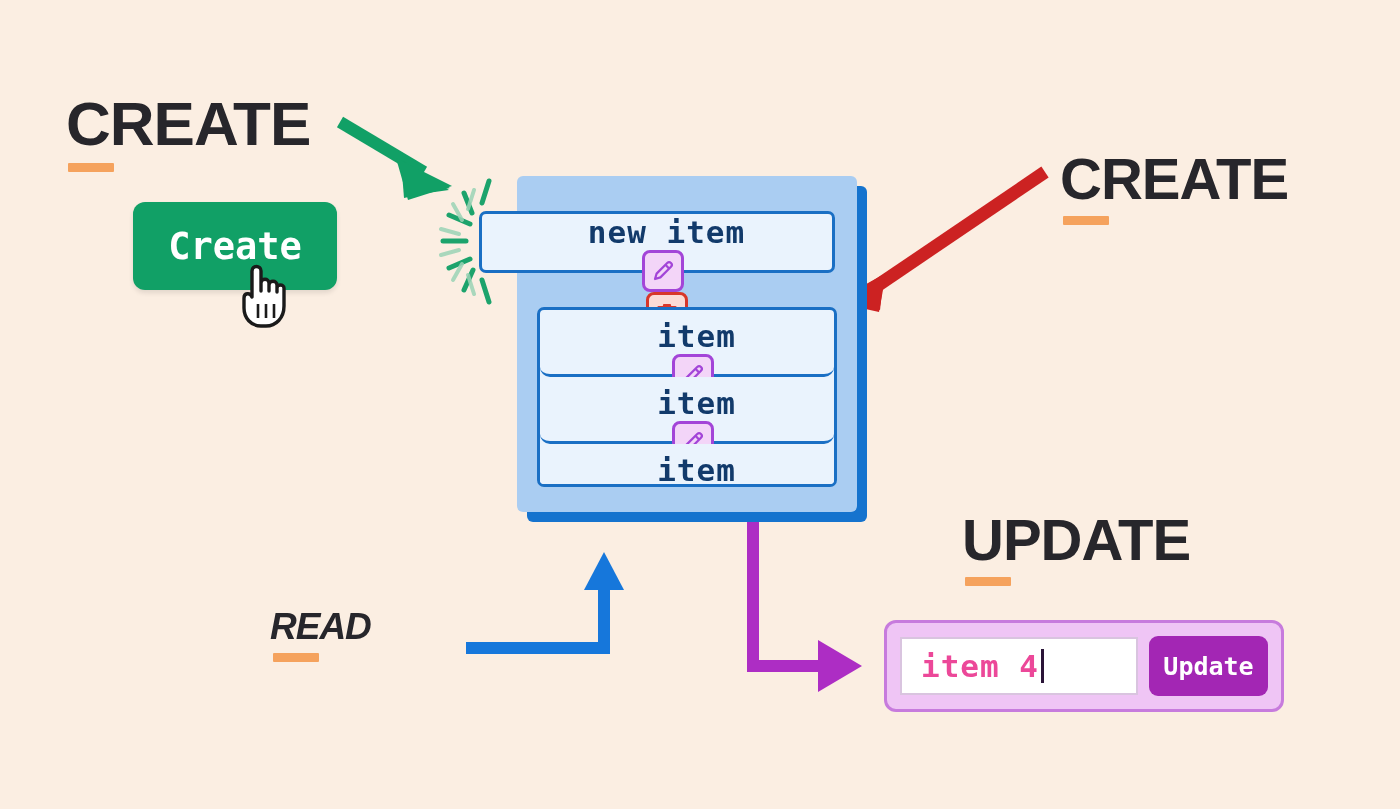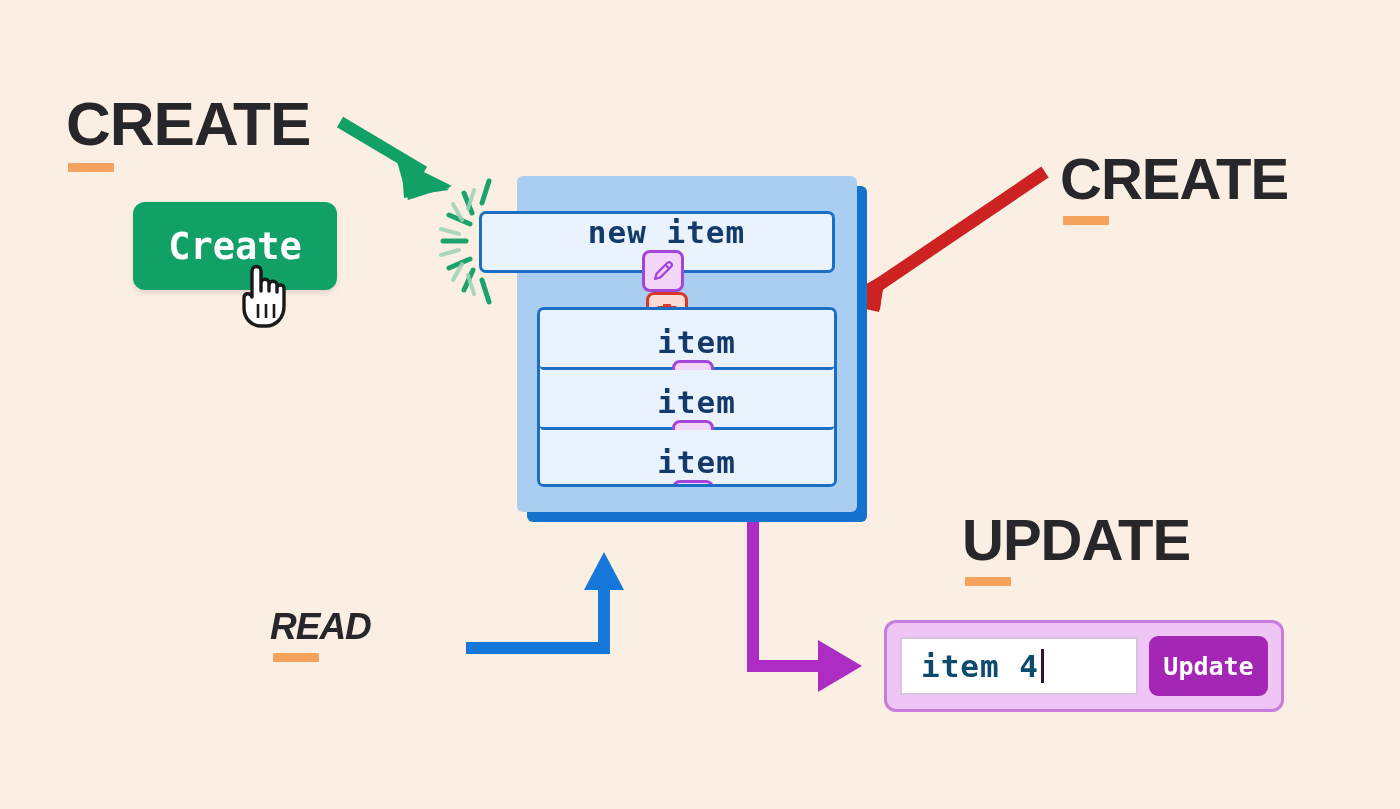--- a/index.html
+++ b/index.html
@@ -140,25 +140,25 @@
     border: 3px solid #1A6FC4;
     border-radius: 7px;
     box-sizing: border-box;
     overflow: hidden;
     background: #EAF3FD;
   }
   #group .row {
     position: relative;
     left: auto; top: auto;
     width: 100%;
-    height: 60px;
+    height: 67px;
     border: none;
     border-bottom: 3px solid #1A6FC4;
-    border-radius: 4px;
-    padding: 14px 6px 0 25px;
+    border-radius: 10px;
+    padding: 8px 6px 0 25px;
   }
   #group .row:last-child { border-bottom: none; }
 
   
   .icon-btn {
     width: 42px;
     height: 42px;
     border-radius: 8px;
     box-sizing: border-box;
     display: flex;
@@ -200,21 +200,21 @@
     box-sizing: border-box;
     display: flex;
     align-items: center;
     padding-left: 19px;
     cursor: text;
   }
   #update-input .val {
     font-family: "DejaVu Sans Mono", monospace;
     font-weight: 700;
     font-size: 31px;
-    color: #0c4a6e;
+    color: #ec4899;
     letter-spacing: 1px;
   }
   #caret {
     display: inline-block;
     width: 3px;
     height: 34px;
     background: #2A1438;
     margin-left: 2px;
     vertical-align: middle;
   }

